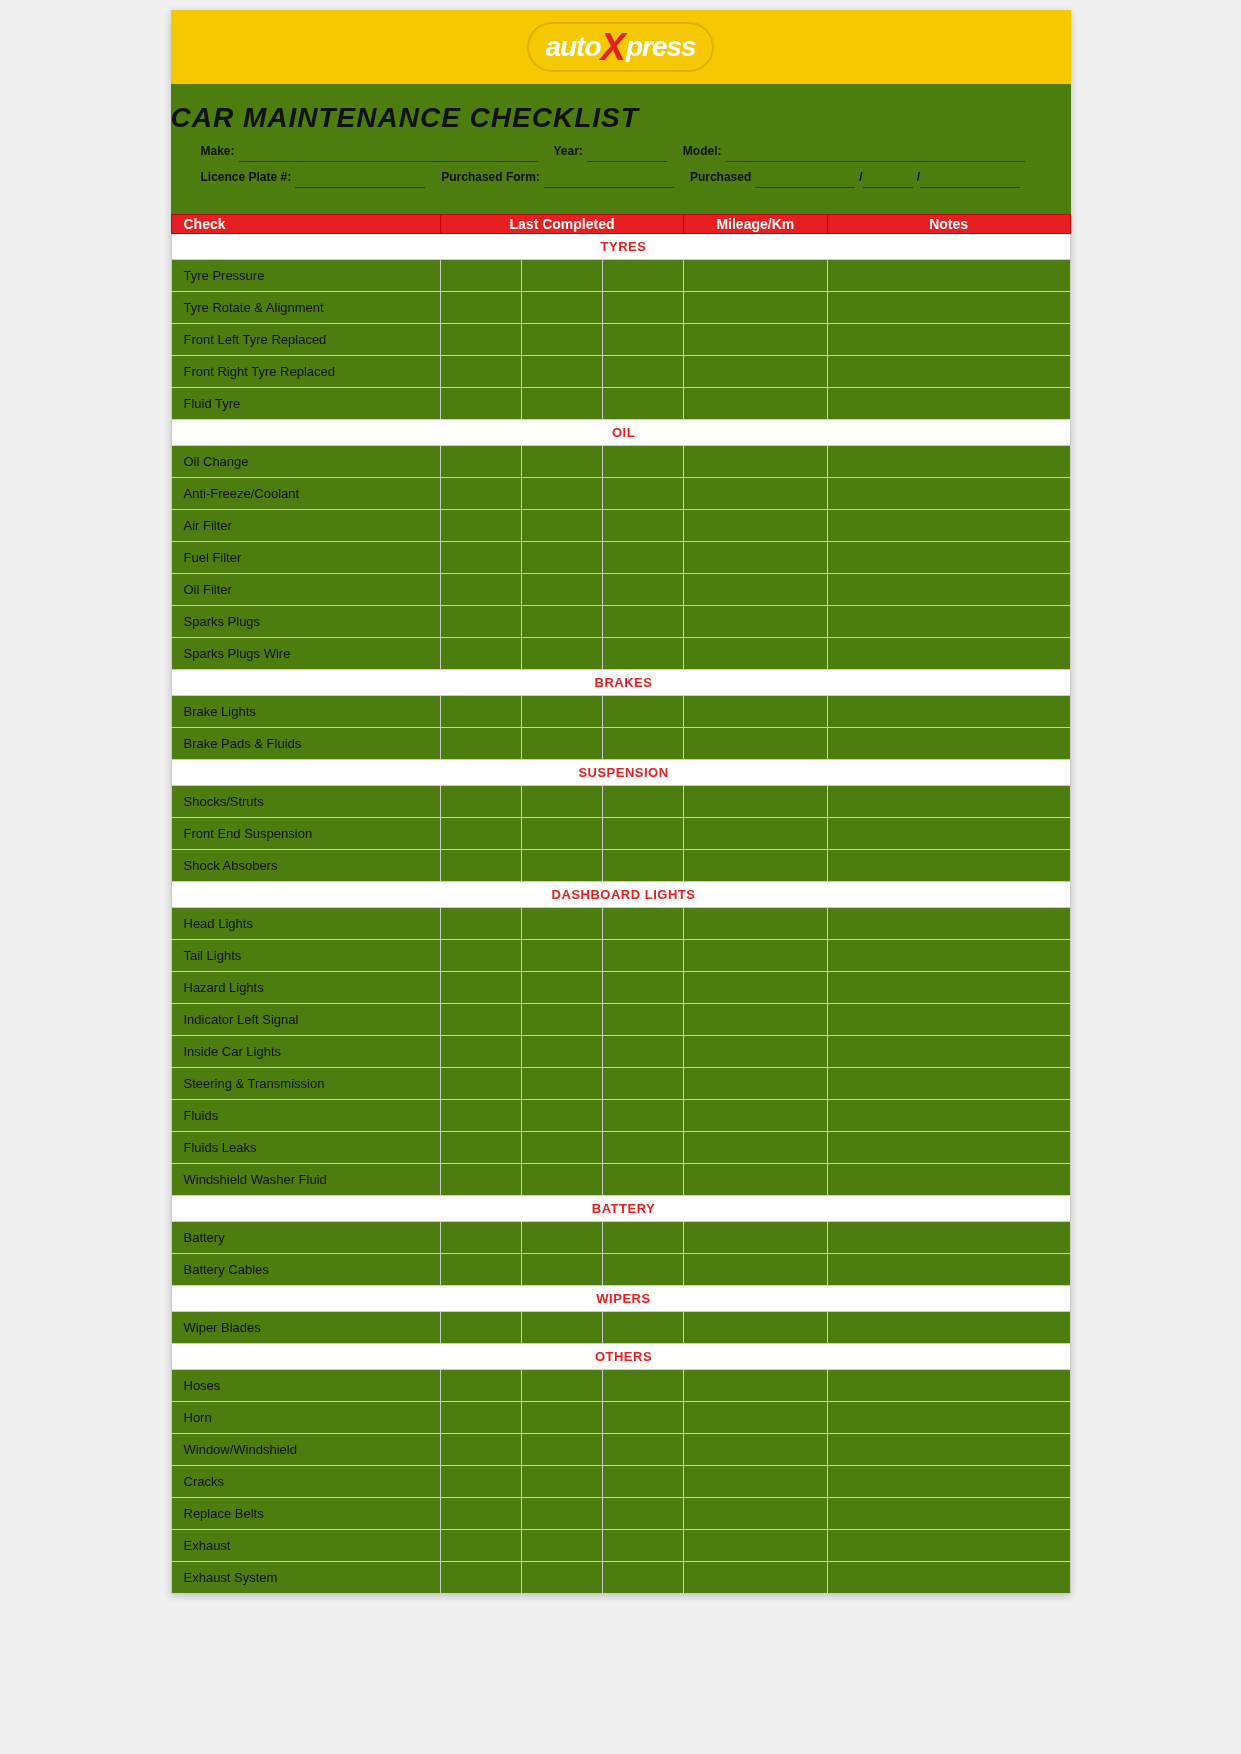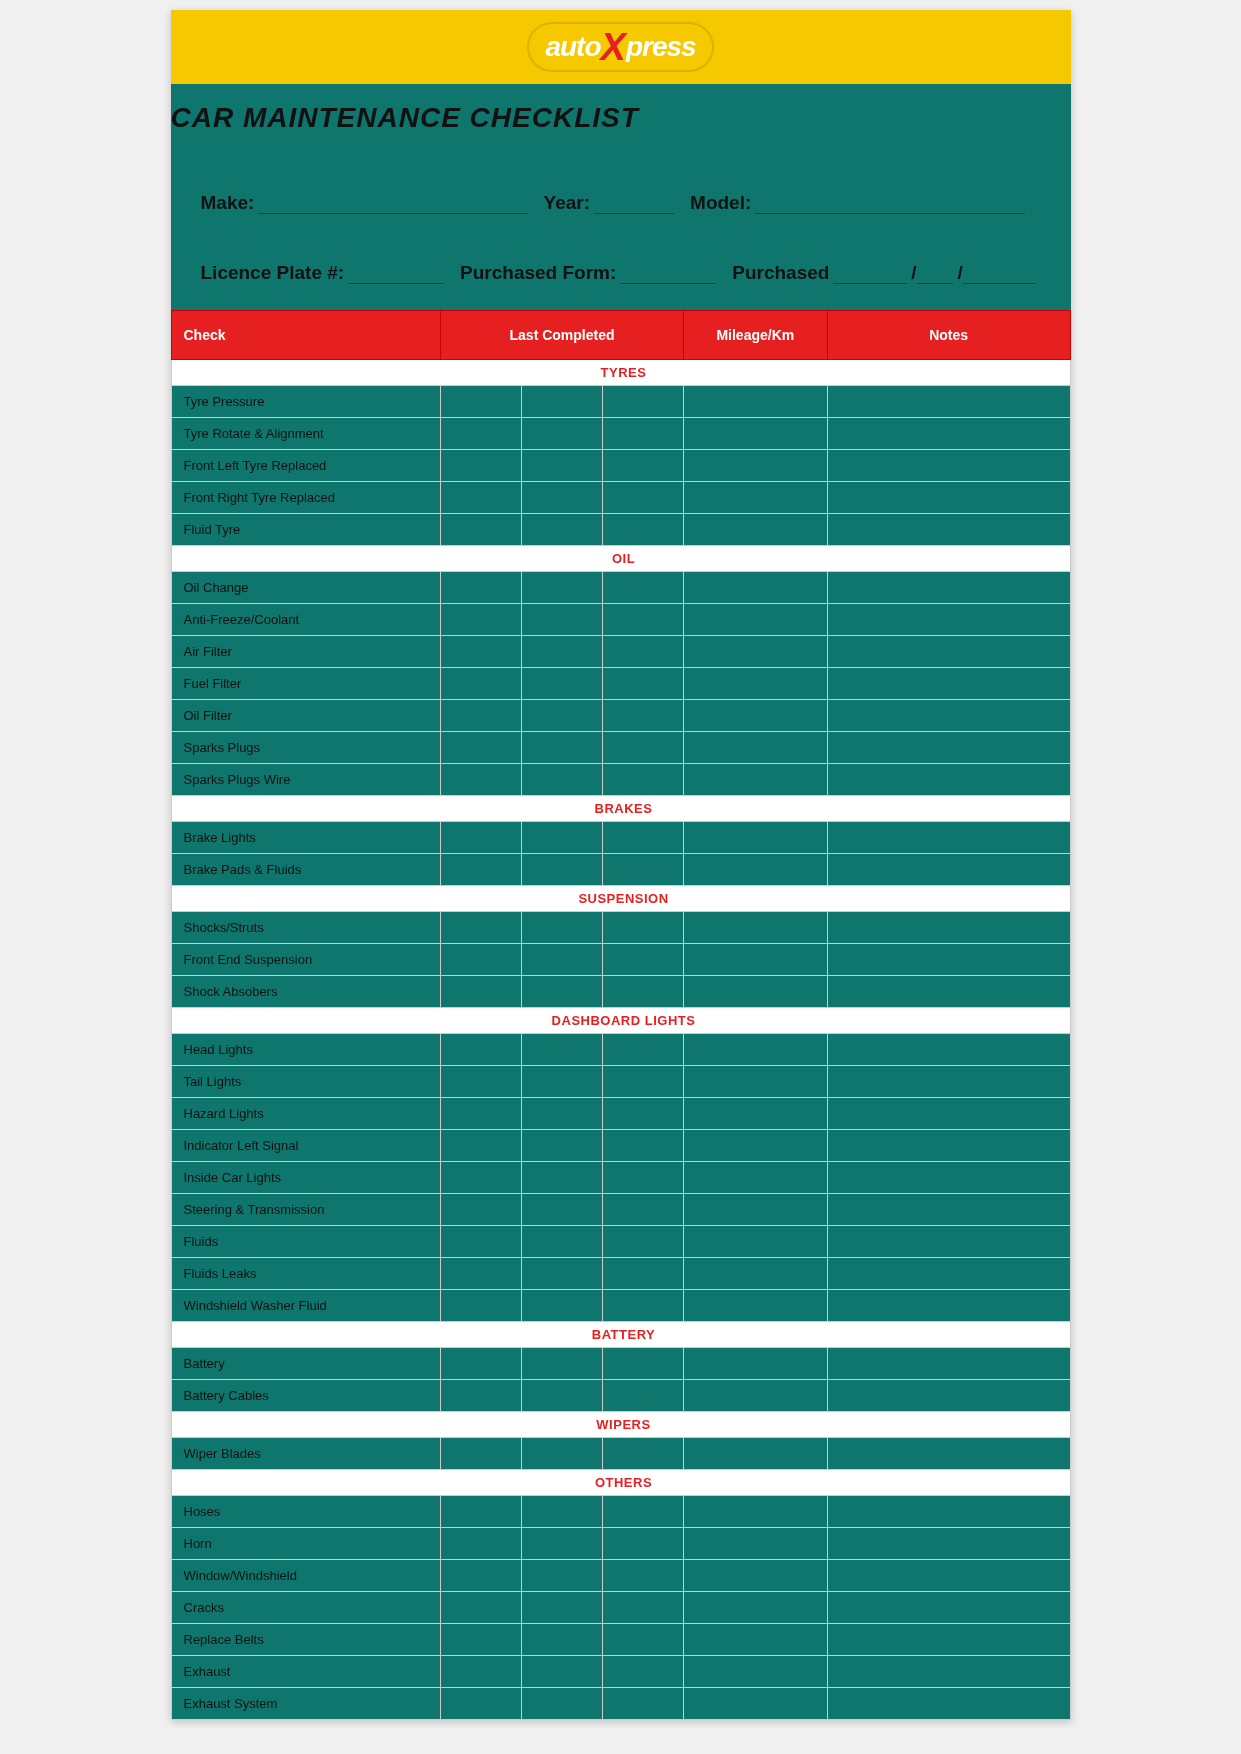--- a/index.html
+++ b/index.html
@@ -4,21 +4,21 @@
   <style>
     * { box-sizing: border-box; margin: 0; padding: 0; }
     body {
       background: #f0f0f0;
       font-family: Arial, sans-serif;
       display: flex;
       justify-content: center;
       padding: 10px;
     }
     .page {
-      background: #0f766e;
+      background: #4d7c0f;
       width: 900px;
       min-height: 1200px;
       padding: 0;
       box-shadow: 0 2px 8px rgba(0,0,0,0.2);
     }
     
     .header-banner {
       background: #f5c800;
       padding: 12px 0;
       text-align: center;
@@ -54,26 +54,25 @@
       padding: 18px 0 10px;
       letter-spacing: 1px;
       font-style: italic;
     }
     
     .form-fields {
       padding: 0 30px 10px;
     }
     .form-row {
       display: flex;
-      align-items: flex-end;
+      align-items: flex-start;
       margin-bottom: 8px;
-      font-size: 19px;
+      font-size: 12px;
       font-weight: bold;
       color: #111;
-      margin-top: 48px;
     }
     .form-row .label {
       white-space: nowrap;
       margin-right: 4px;
     }
     .form-row .underline {
       flex: 1;
       border-bottom: 1.5px solid #333;
       height: 18px;
       margin-right: 16px;
@@ -100,21 +99,21 @@
     .checklist-table {
       width: 100%;
       border-collapse: collapse;
       margin-top: 8px;
       font-size: 13px;
     }
     .checklist-table thead tr th {
       background: #e62020;
       color: #fff;
       font-weight: bold;
-      padding: 16px 6px;
+      padding: 1px 6px;
       text-align: center;
       border: 1px solid #c00;
       font-size: 14px;
     }
     .checklist-table thead tr th:first-child {
       text-align: left;
       padding-left: 12px;
     }
     
     .cat-row td {

